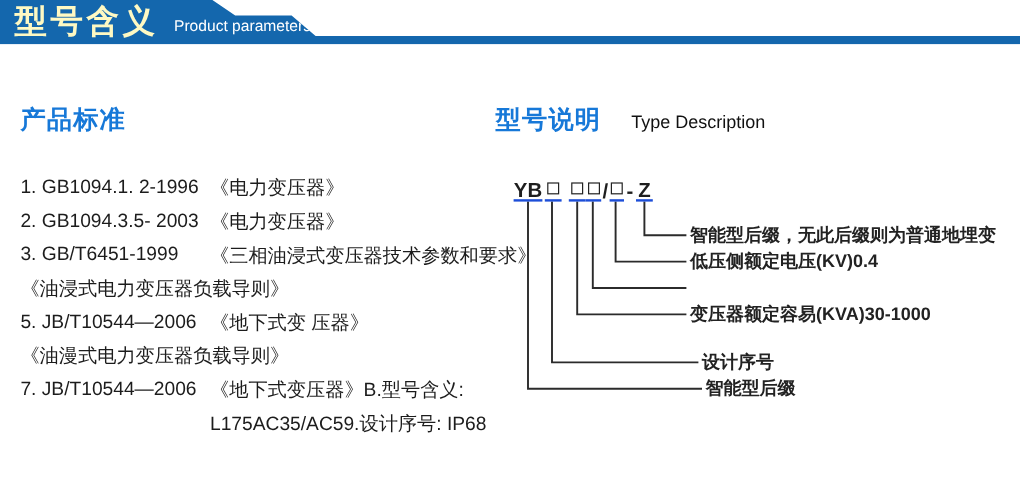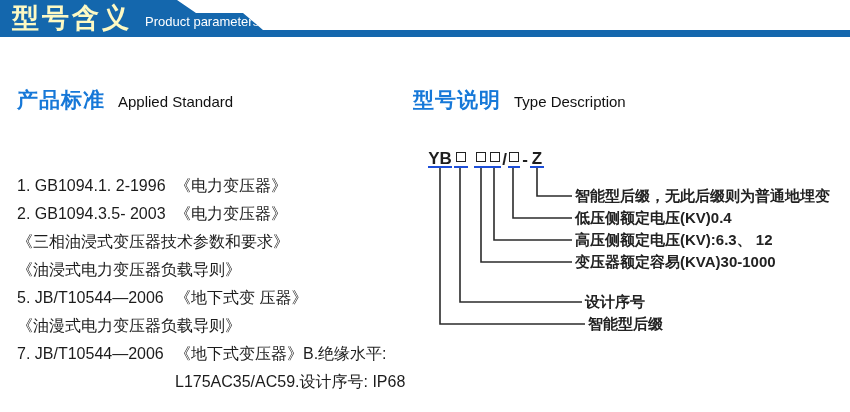--- a/index.html
+++ b/index.html
@@ -41,41 +41,41 @@
     white-space: nowrap;
   }
 
   
   .section-title {
     position: absolute;
     top: 86px;
     display: flex;
     align-items: baseline;
     white-space: nowrap;
+    gap: 12px;
   }
   .section-title .zh {
     color: #1678d8;
     font-size: 21px;
     font-weight: bold;
     letter-spacing: 1px;
   }
   .section-title .en {
     color: #111111;
     font-size: 15px;
     margin-left: 13px;
   }
   .section-title.left-col { left: 17px; }
   .section-title.right-col { left: 413px; }
 
   
   .standards {
     position: absolute;
     left: 17px; top: 143px;
     width: 406px;
-    margin-top: 29px;
   }
   .std-row {
     display: flex;
     height: 28px;
     align-items: center;
     color: #1c1c1c;
     font-size: 16px;
     white-space: nowrap;
   }
   .std-code { width: 158px; flex: 0 0 158px; }
@@ -121,53 +121,53 @@
 
 <div class="page">
 
   <div class="banner">
     <div class="banner-title">型号含义</div>
     <div class="banner-subtitle">Product parameters</div>
   </div>
 
   <div class="section-title left-col">
     <span class="zh">产品标准</span>
-    <span class="en">Applied Standard</span>
   </div>
 
   <div class="section-title right-col">
     <span class="zh">型号说明</span>
     <span class="en">Type Description</span>
   </div>
 
   <div class="standards">
     <div class="std-row">
       <span class="std-code">1. GB1094.1. 2-1996</span>
       <span class="std-title">《电力变压器》</span>
     </div>
     <div class="std-row">
       <span class="std-code">2. GB1094.3.5- 2003</span>
       <span class="std-title">《电力变压器》</span>
     </div>
     <div class="std-row">
+      <span class="std-code">3. GB/T6451-1999</span>
       <span class="std-title">《三相油浸式变压器技术参数和要求》</span>
     </div>
     <div class="std-row">
       <span class="std-title">《油浸式电力变压器负载导则》</span>
     </div>
     <div class="std-row">
       <span class="std-code">5. JB/T10544—2006</span>
       <span class="std-title">《地下式变 压器》</span>
     </div>
     <div class="std-row">
       <span class="std-title">《油漫式电力变压器负载导则》</span>
     </div>
     <div class="std-row">
       <span class="std-code">7. JB/T10544—2006</span>
-      <span class="std-title">《地下式变压器》B.绝缘水平:</span>
+      <span class="std-title">《地下式变压器》B.型号含义:</span>
     </div>
     <div class="std-row">
       <span class="std-code"></span>
       <span class="std-title">L175AC35/AC59.设计序号: IP68</span>
     </div>
   </div>
 
   <div class="diagram">
 
     <svg width="422" height="205" viewBox="0 0 422 205">
@@ -193,19 +193,18 @@
       </span>
     <span class="code-cell" style="left:73px; width:7px;">/</span>
     <span class="code-cell underlined" style="left:80px; width:12px;">
         <span class="sq"></span>
       </span>
     <span class="code-cell" style="left:93px; width:8px;">-</span>
     <span class="code-cell underlined" style="left:102px; width:14px;">Z</span>
 
     <div class="dg-label" style="left:147px; top:56px;">智能型后缀，无此后缀则为普通地埋变</div>
     <div class="dg-label" style="left:147px; top:78px;">低压侧额定电压(KV)0.4</div>
-    <div class="dg-label" style="left:147px; top:100px;">高压侧额定电压(KV):6.3、 12</div>
     <div class="dg-label" style="left:147px; top:122px;">变压器额定容易(KVA)30-1000</div>
     <div class="dg-label" style="left:157px; top:162px;">设计序号</div>
     <div class="dg-label" style="left:160px; top:184px;">智能型后缀</div>
   </div>
 
 </div>
 
 </body></html>

